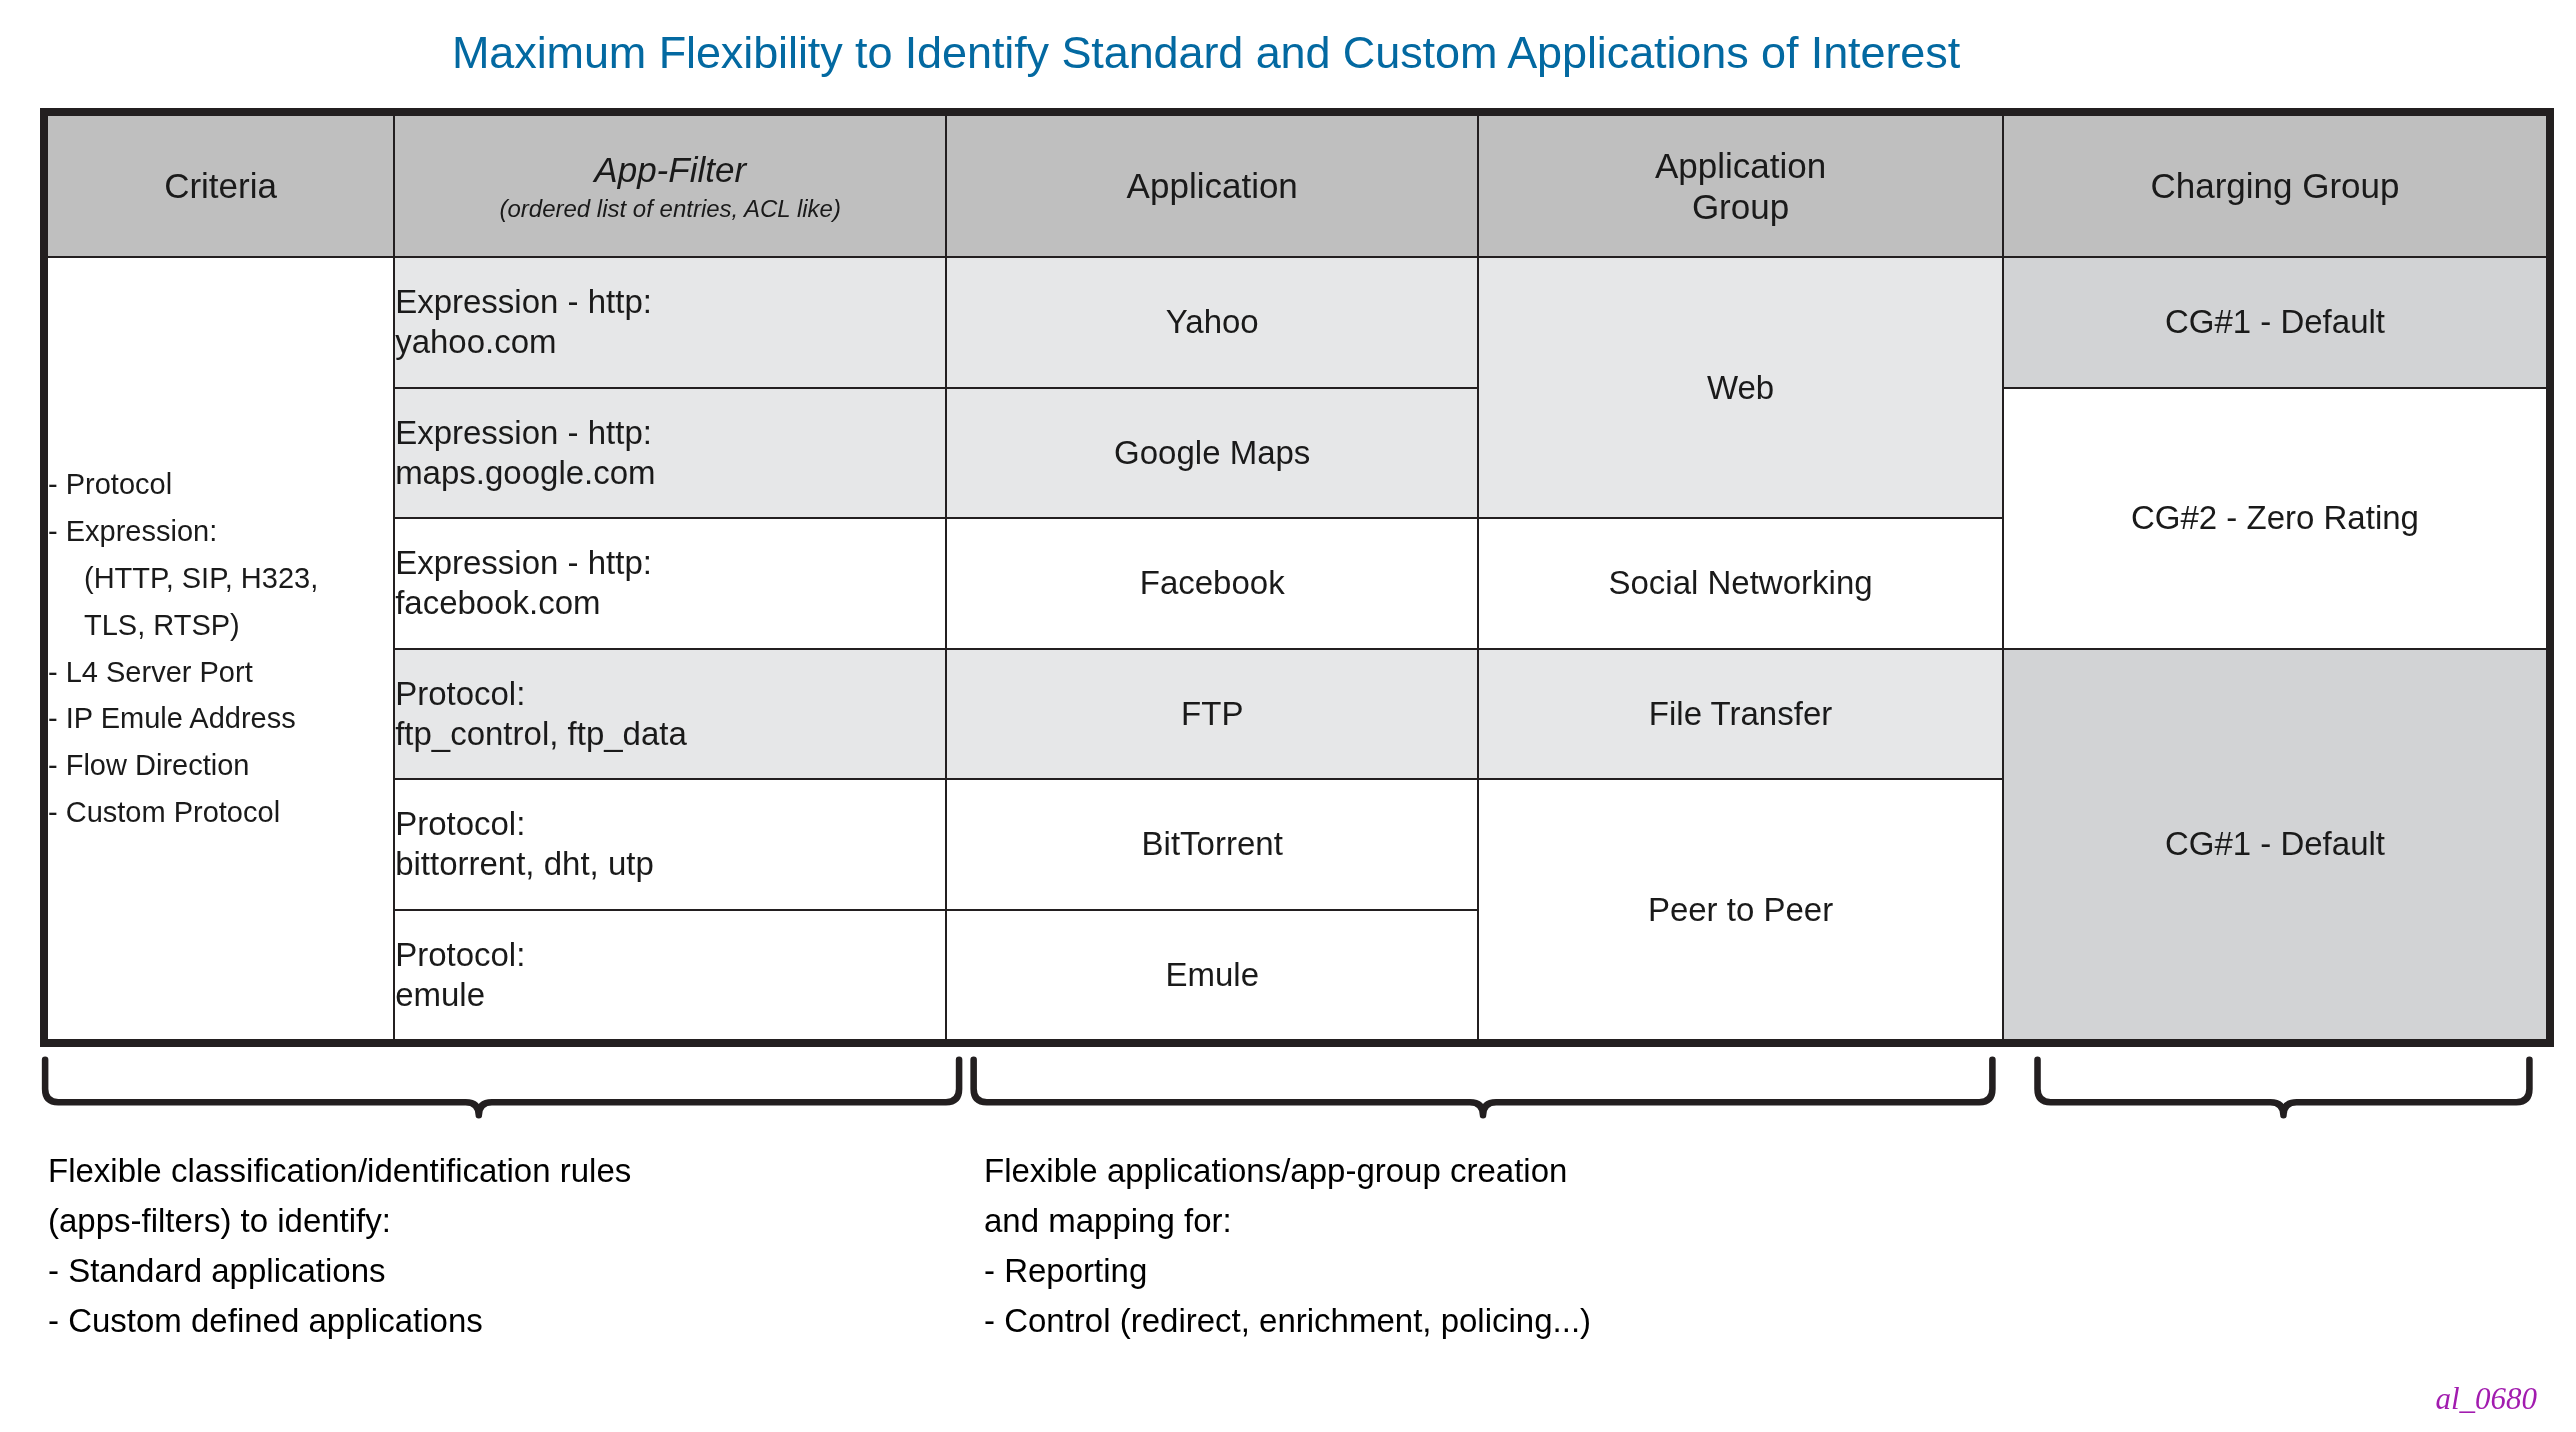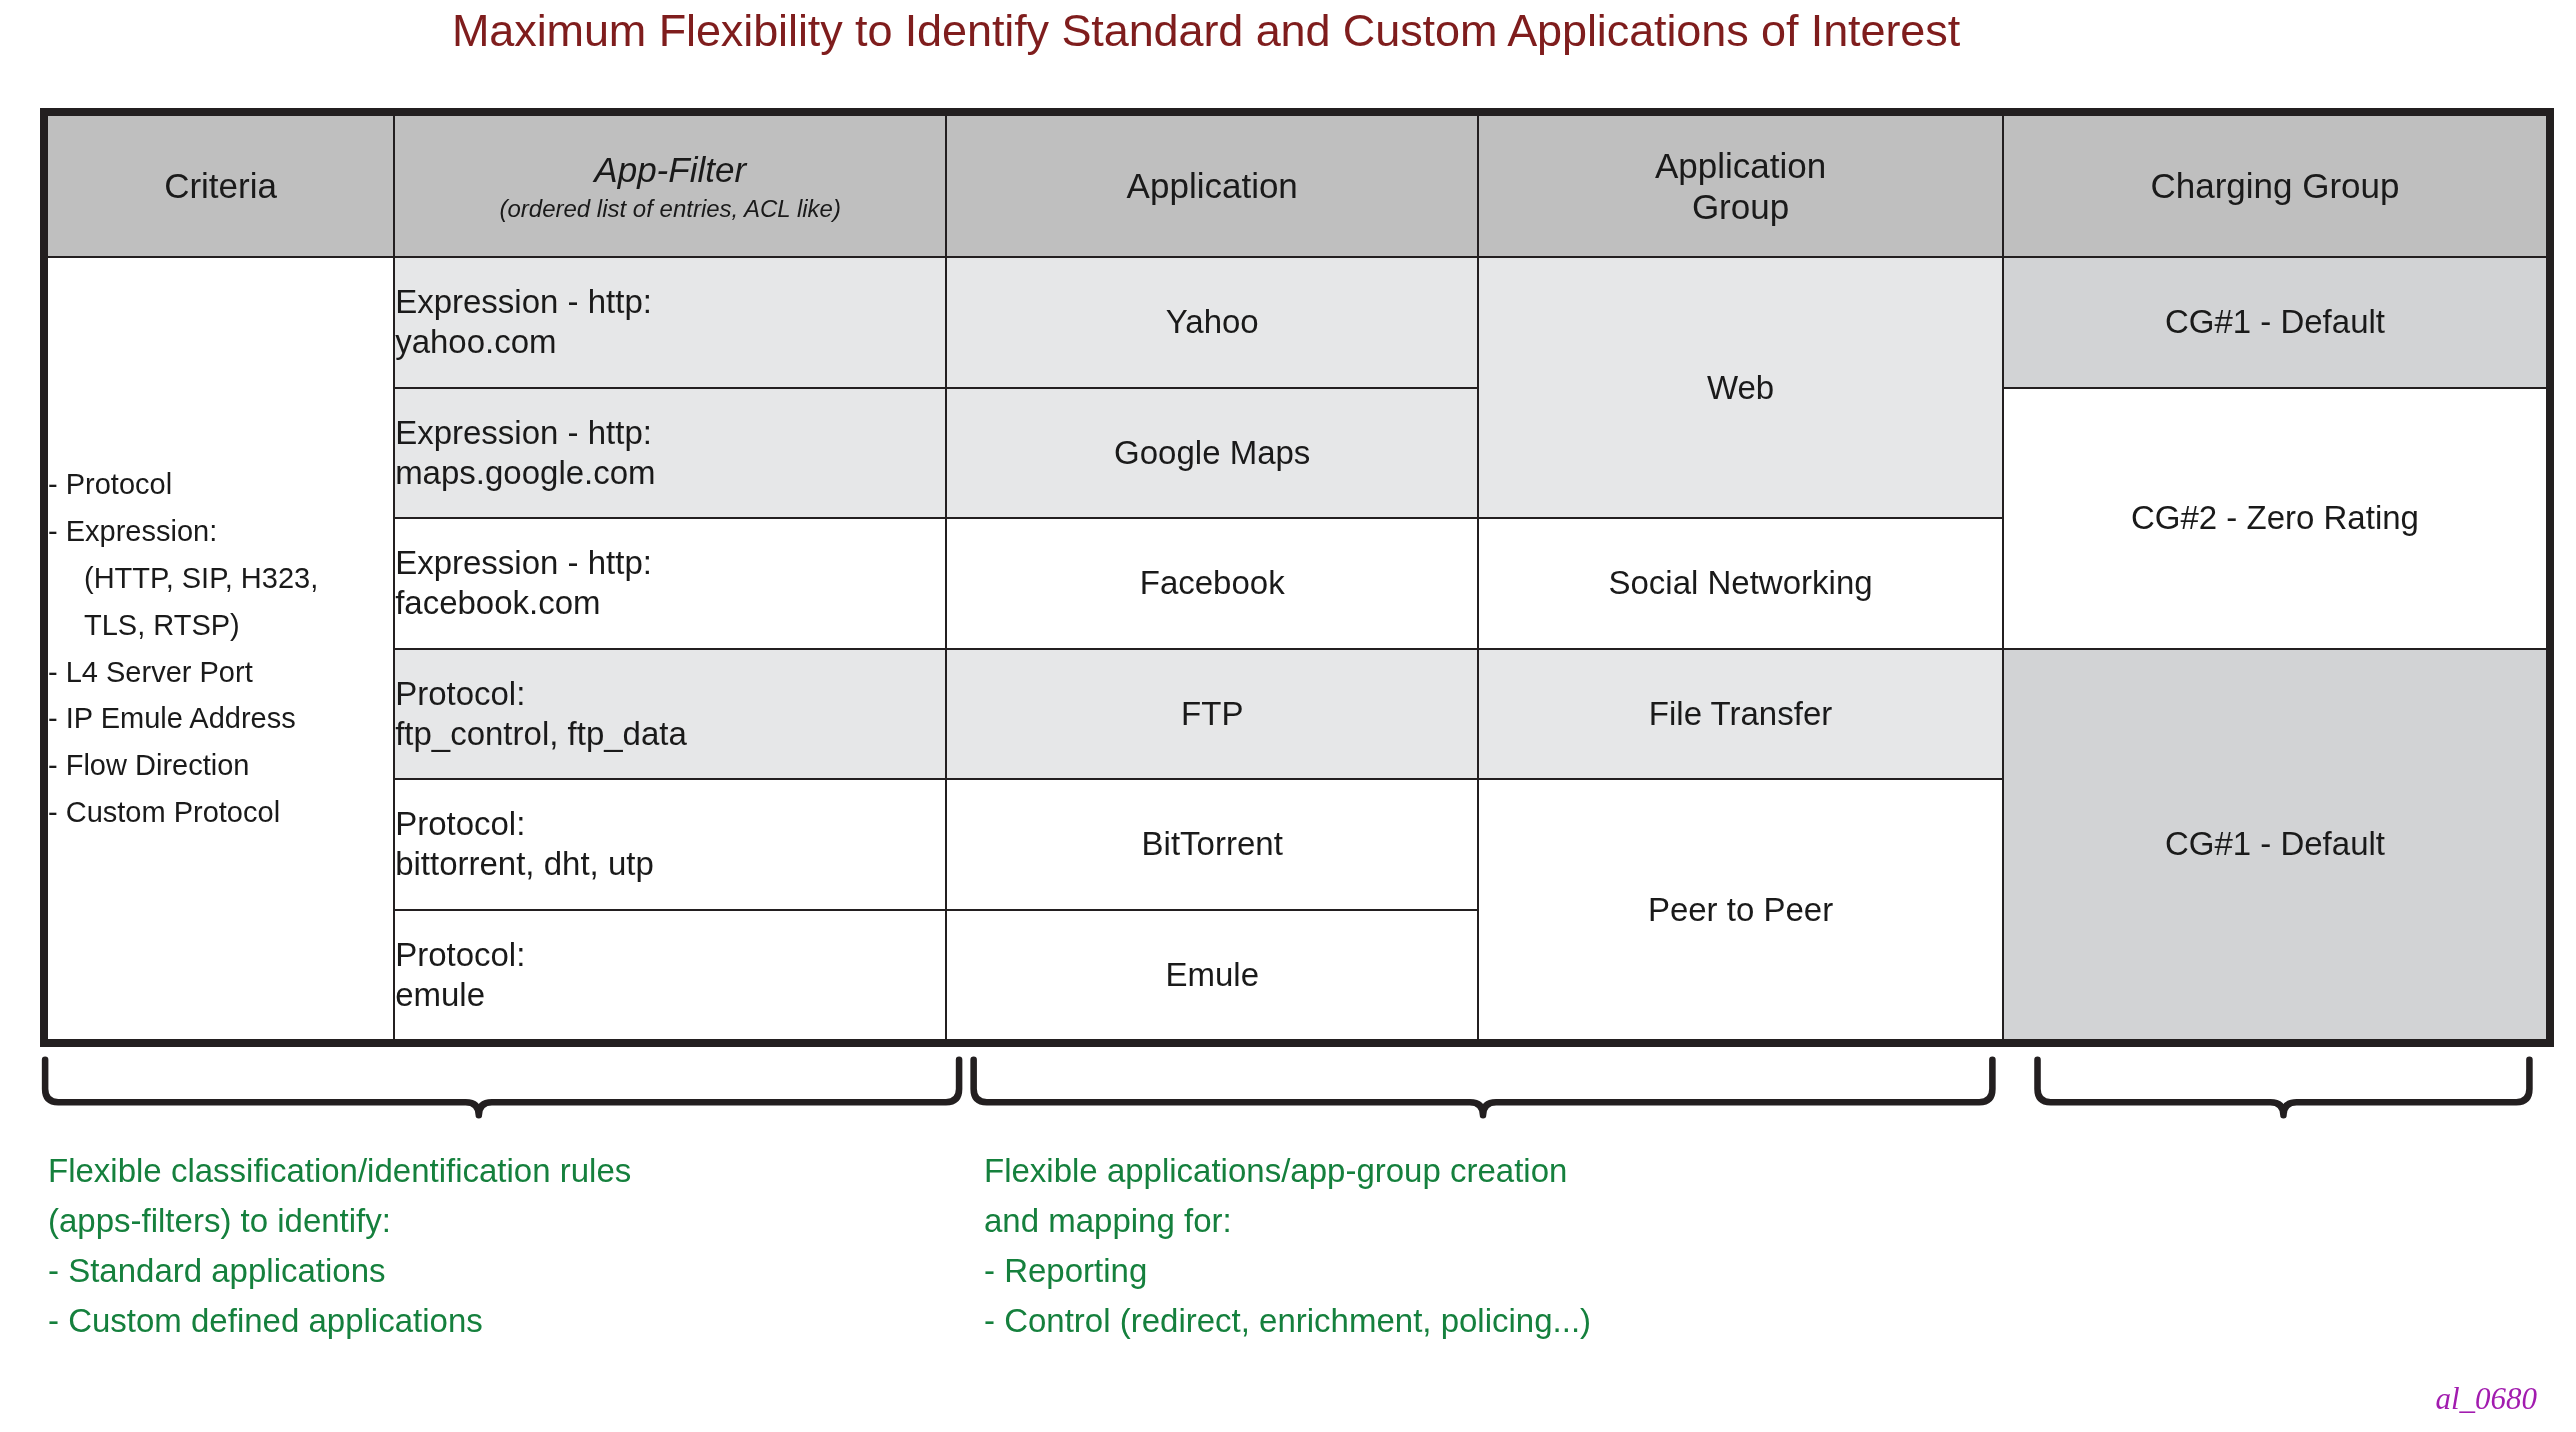--- a/index.html
+++ b/index.html
@@ -6,24 +6,24 @@
   body{
     width:2576px;height:1433px;
     font-family:"Liberation Sans", sans-serif;
     color:#1a1a1a;
     overflow:hidden;
   }
   .page{position:relative;width:2576px;height:1433px;}
 
   
   .title{
-    position:absolute;left:0;top:5px;width:2412px;
+    position:absolute;left:0;top:27px;width:2412px;
     text-align:center;
     font-size:45px;font-weight:400;letter-spacing:-0.1px;
-    color:#7f1d1d;
+    color:#0369a1;
   }
 
   
   .table-wrap{
     position:absolute;left:40px;top:108px;
     width:2514px;height:939px;
     border:6.5px solid #231f20;
     box-sizing:border-box;
     background:#e5e5e5;
   }
@@ -89,21 +89,21 @@
 
   
   .braces{position:absolute;left:0;top:1054px;width:2576px;height:73px;}
 
   
   .captions{position:absolute;left:0;top:1146px;width:2576px;height:240px;}
   .cap{
     position:absolute;
     font-size:33px;
     line-height:1.52;
-    color:#15803d;
+    color:#000000;
     white-space:pre-line;
   }
   .cap1{left:48px;top:0;width:910px;}
   .cap2{left:984px;top:0;width:931px;}
   .cap3{left:2023px;top:0;width:524px;}
 
   .code{
     position:absolute;right:39px;bottom:16px;
     font-family:"Liberation Serif", serif;
     font-style:italic;

